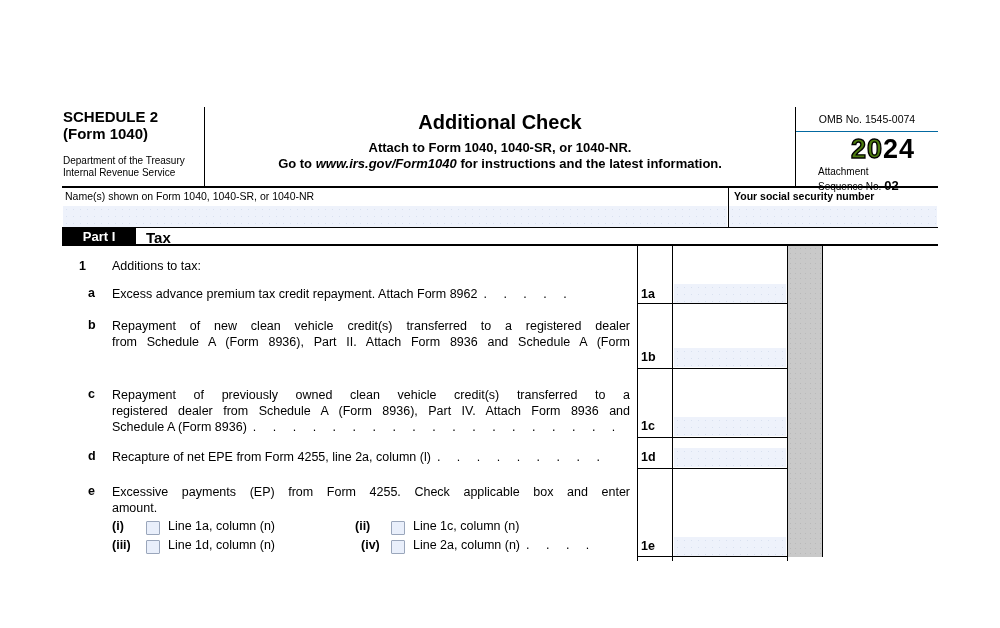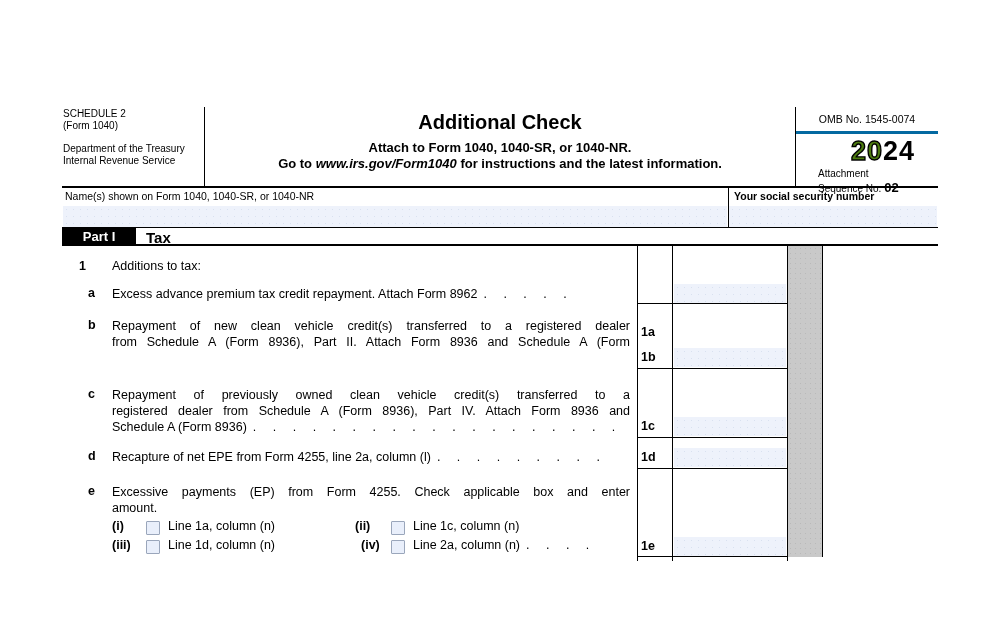--- a/index.html
+++ b/index.html
@@ -12,21 +12,21 @@
   .hline{position:absolute;background:#000;height:1px;}
   .vline{position:absolute;background:#000;width:1px;}
   .b{font-weight:bold;}
   .i{font-style:italic;}
   .t10{font-size:10px;line-height:1.2;}
   .t105{font-size:10.5px;line-height:1.2;}
   .t125{font-size:12.5px;line-height:1.3;}
   .t13{font-size:15px;line-height:1.2;}
   .title{font-size:20px;font-weight:bold;line-height:1.1;}
   .sub{font-size:13px;font-weight:bold;line-height:1.25;}
-  .sched{font-size:10px;font-weight:normal;line-height:1.15;}
+  .sched{font-size:15px;font-weight:bold;line-height:1.15;}
   .yr{font-size:27px;font-weight:800;letter-spacing:1px;line-height:1;}
   .yr-outline{color:#4d7c0f;margin-left:32px;-webkit-text-stroke:1.4px #000;}
   .badge{background:#000;color:#fff;font-size:13px;font-weight:bold;text-align:center;line-height:17px;}
   .fill-field{
     position:absolute;background:#eef2fb;cursor:text;
     background-image:radial-gradient(#d9e1f0 0.6px, transparent 0.6px);
     background-size:7px 7px;
   }
   .shade{
     position:absolute;background:#c9c9c9;
@@ -63,21 +63,21 @@
 
   <div class="abs" style="left:205px;top:111px;width:590px;text-align:center;">
     <div class="title">Additional Check</div>
     <div class="sub" style="margin-top:7px;">Attach to Form 1040, 1040-SR, or 1040-NR.</div>
     <div class="sub"><span>Go to </span><span class="i">www.irs.gov/Form1040</span><span> for instructions and the latest information.</span></div>
   </div>
 
   <div class="vline" style="left:795px;top:107px;height:79px;"></div>
 
   <div class="abs" style="left:796px;top:107px;width:142px;">
-    <div class="t105" style="text-align:center;padding-top:6px;height:18px;border-bottom:3px solid #0369a1;">OMB No. 1545-0074</div>
+    <div class="t105" style="text-align:center;padding-top:6px;height:18px;border-bottom:1px solid #0369a1;">OMB No. 1545-0074</div>
     <div class="yr" style="text-align:center;margin-top:4px;"><span class="yr-outline">20</span><span>24</span></div>
     <div class="t10" style="padding-left:22px;margin-top:3px;">Attachment</div>
     <div class="t10" style="padding-left:22px;"><span>Sequence No. </span><span class="b" style="font-size:13px;">02</span></div>
   </div>
 
   <div class="hline" style="left:62px;top:186px;width:876px;height:2px;"></div>
   <div class="abs t105" style="left:65px;top:190px;">Name(s) shown on Form 1040, 1040-SR, or 1040-NR</div>
   <div class="vline" style="left:728px;top:188px;height:40px;"></div>
   <div class="abs t105 b" style="left:734px;top:190px;">Your social security number</div>
   <div class="fill-field" style="left:63px;top:206px;width:664px;height:21px;"></div>
@@ -92,21 +92,21 @@
   <div class="vline" style="left:672px;top:246px;height:315px;"></div>
   <div class="vline" style="left:787px;top:246px;height:315px;"></div>
   <div class="shade" style="left:788px;top:246px;width:34px;height:311px;"></div>
   <div class="vline" style="left:822px;top:246px;height:311px;"></div>
 
   <div class="abs t125 b" style="left:79px;top:258px;">1</div>
   <div class="body-text" style="top:258px;">Additions to tax:</div>
 
   <div class="letter" style="top:286px;">a</div>
   <div class="body-text" style="top:286px;"><span>Excess advance premium tax credit repayment. Attach Form 8962</span><span class="leader">. . . . .</span></div>
-  <div class="ref" style="top:287px;margin-top:38px;">1a</div>
+  <div class="ref" style="top:287px;">1a</div>
   <div class="fill-field" style="left:674px;top:284px;width:112px;height:19px;"></div>
   <div class="rowline" style="top:303px;"></div>
 
   <div class="letter" style="top:318px;">b</div>
   <div class="jblock" style="top:318px;">
     <div class="jline">Repayment of new clean vehicle credit(s) transferred to a registered dealer</div>
     <div class="jline">from Schedule A (Form 8936), Part II. Attach Form 8936 and Schedule A (Form</div>
   </div>
   <div class="ref" style="top:350px;">1b</div>
   <div class="fill-field" style="left:674px;top:348px;width:112px;height:19px;"></div>

